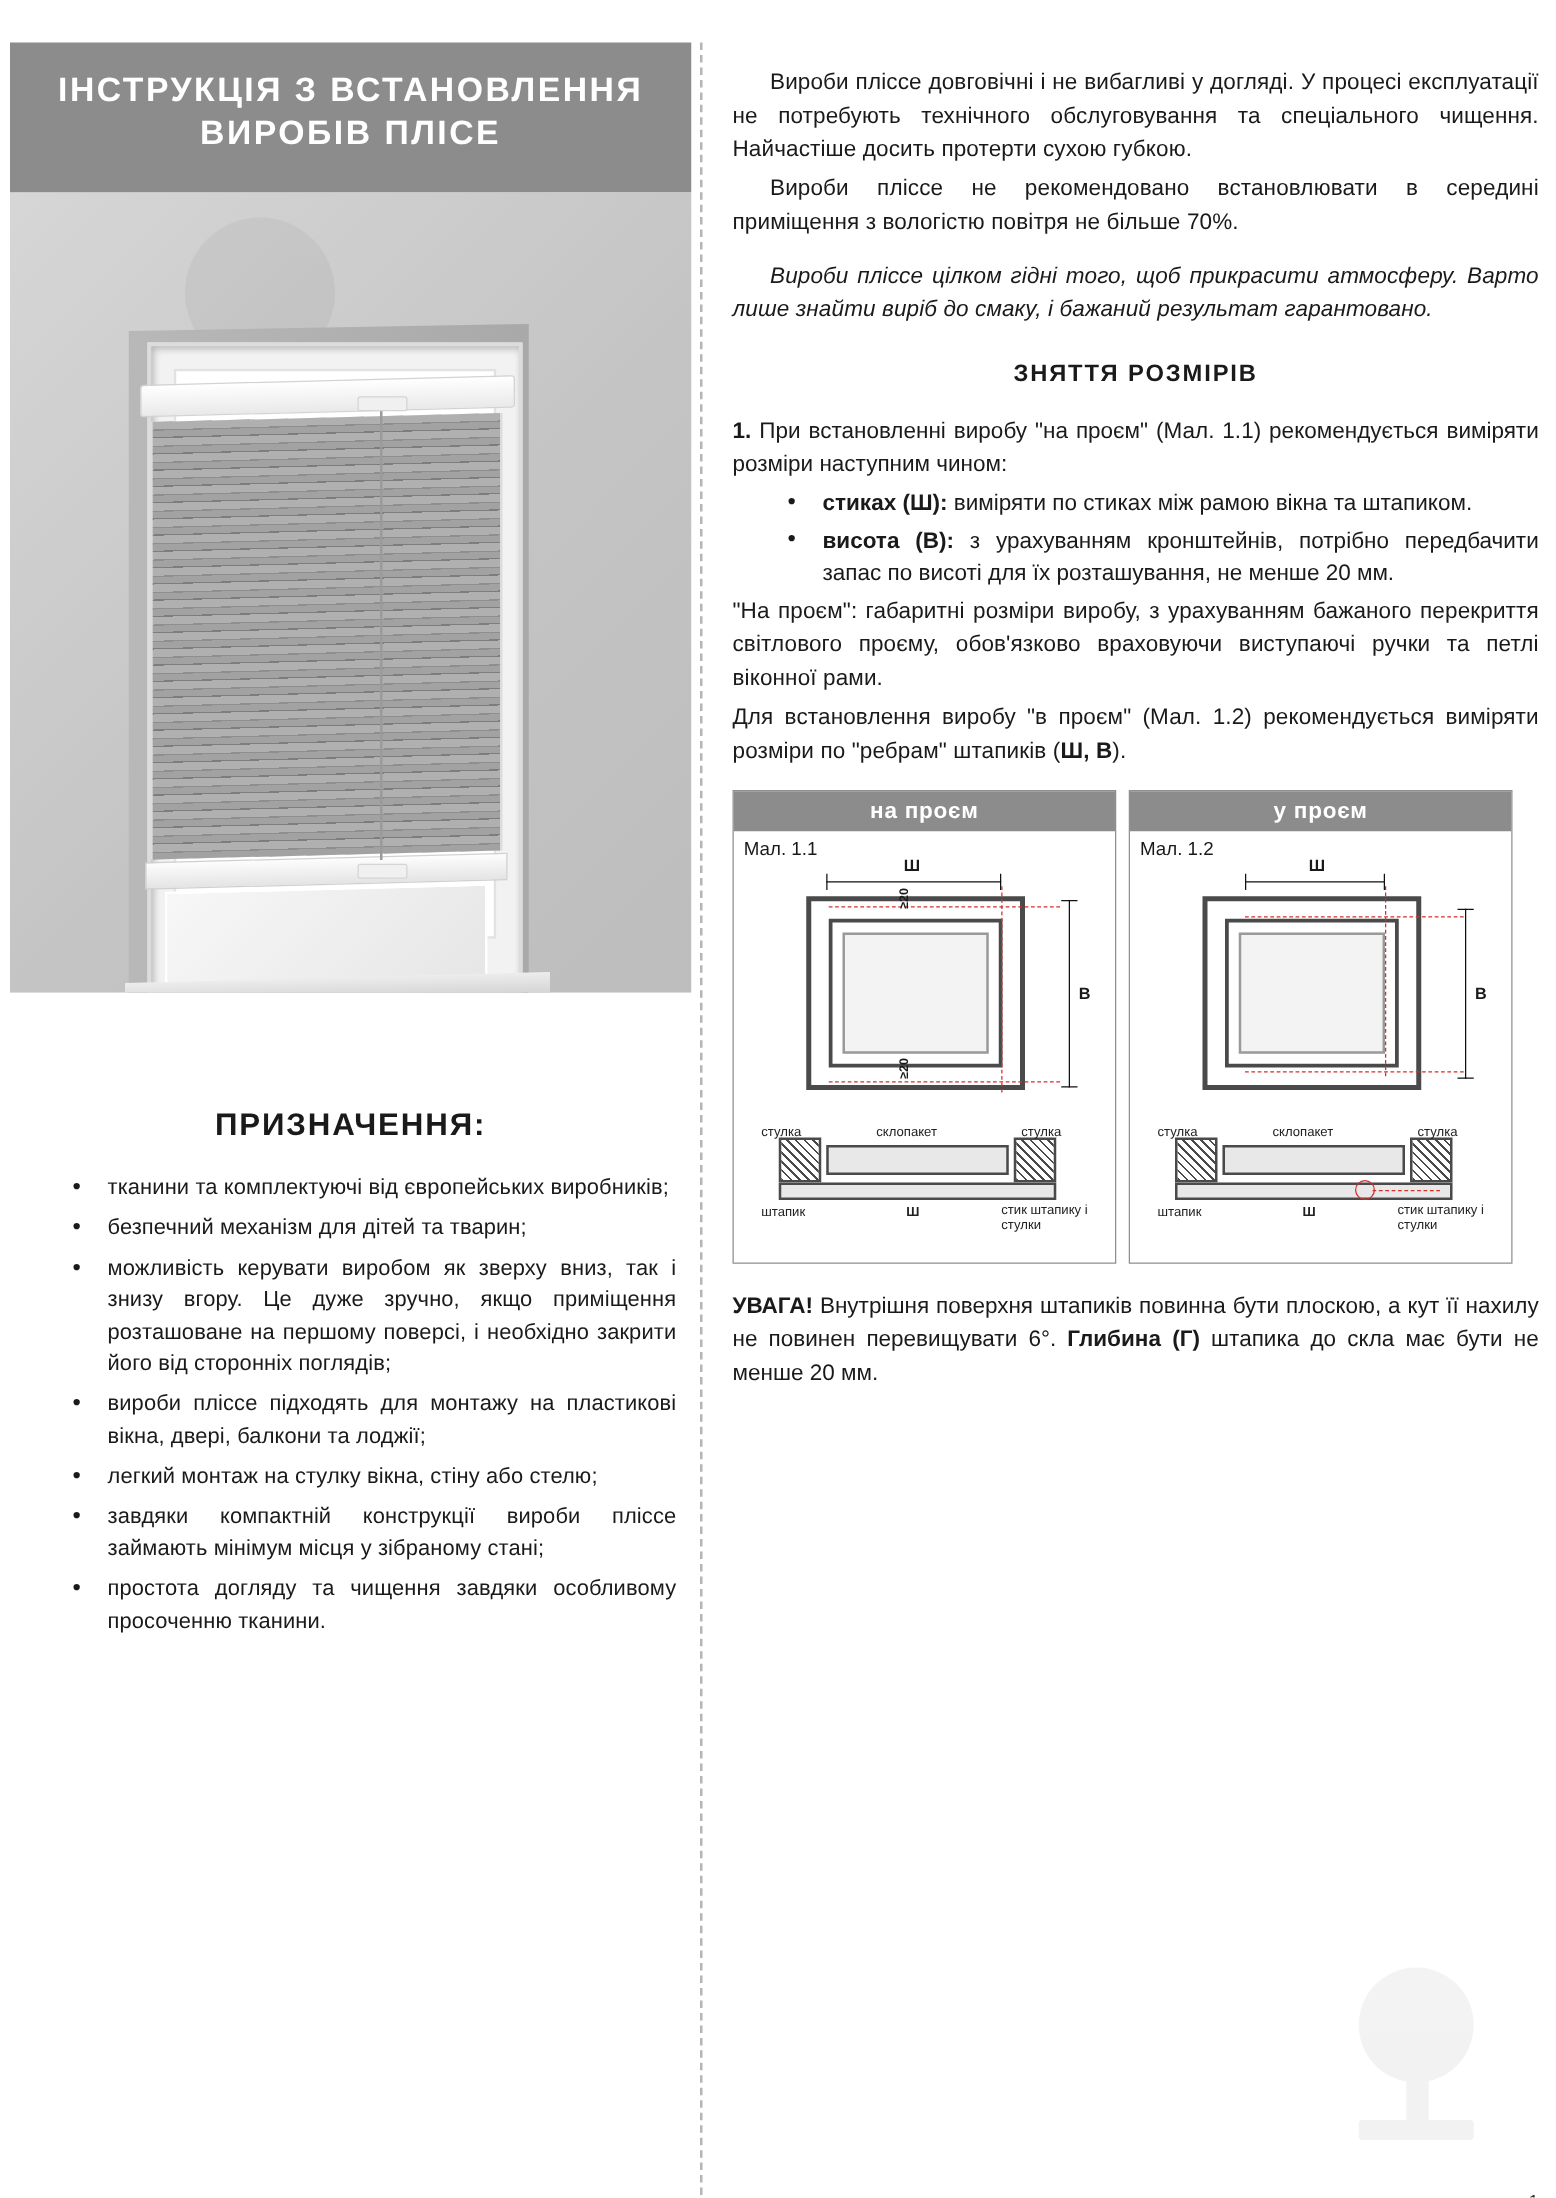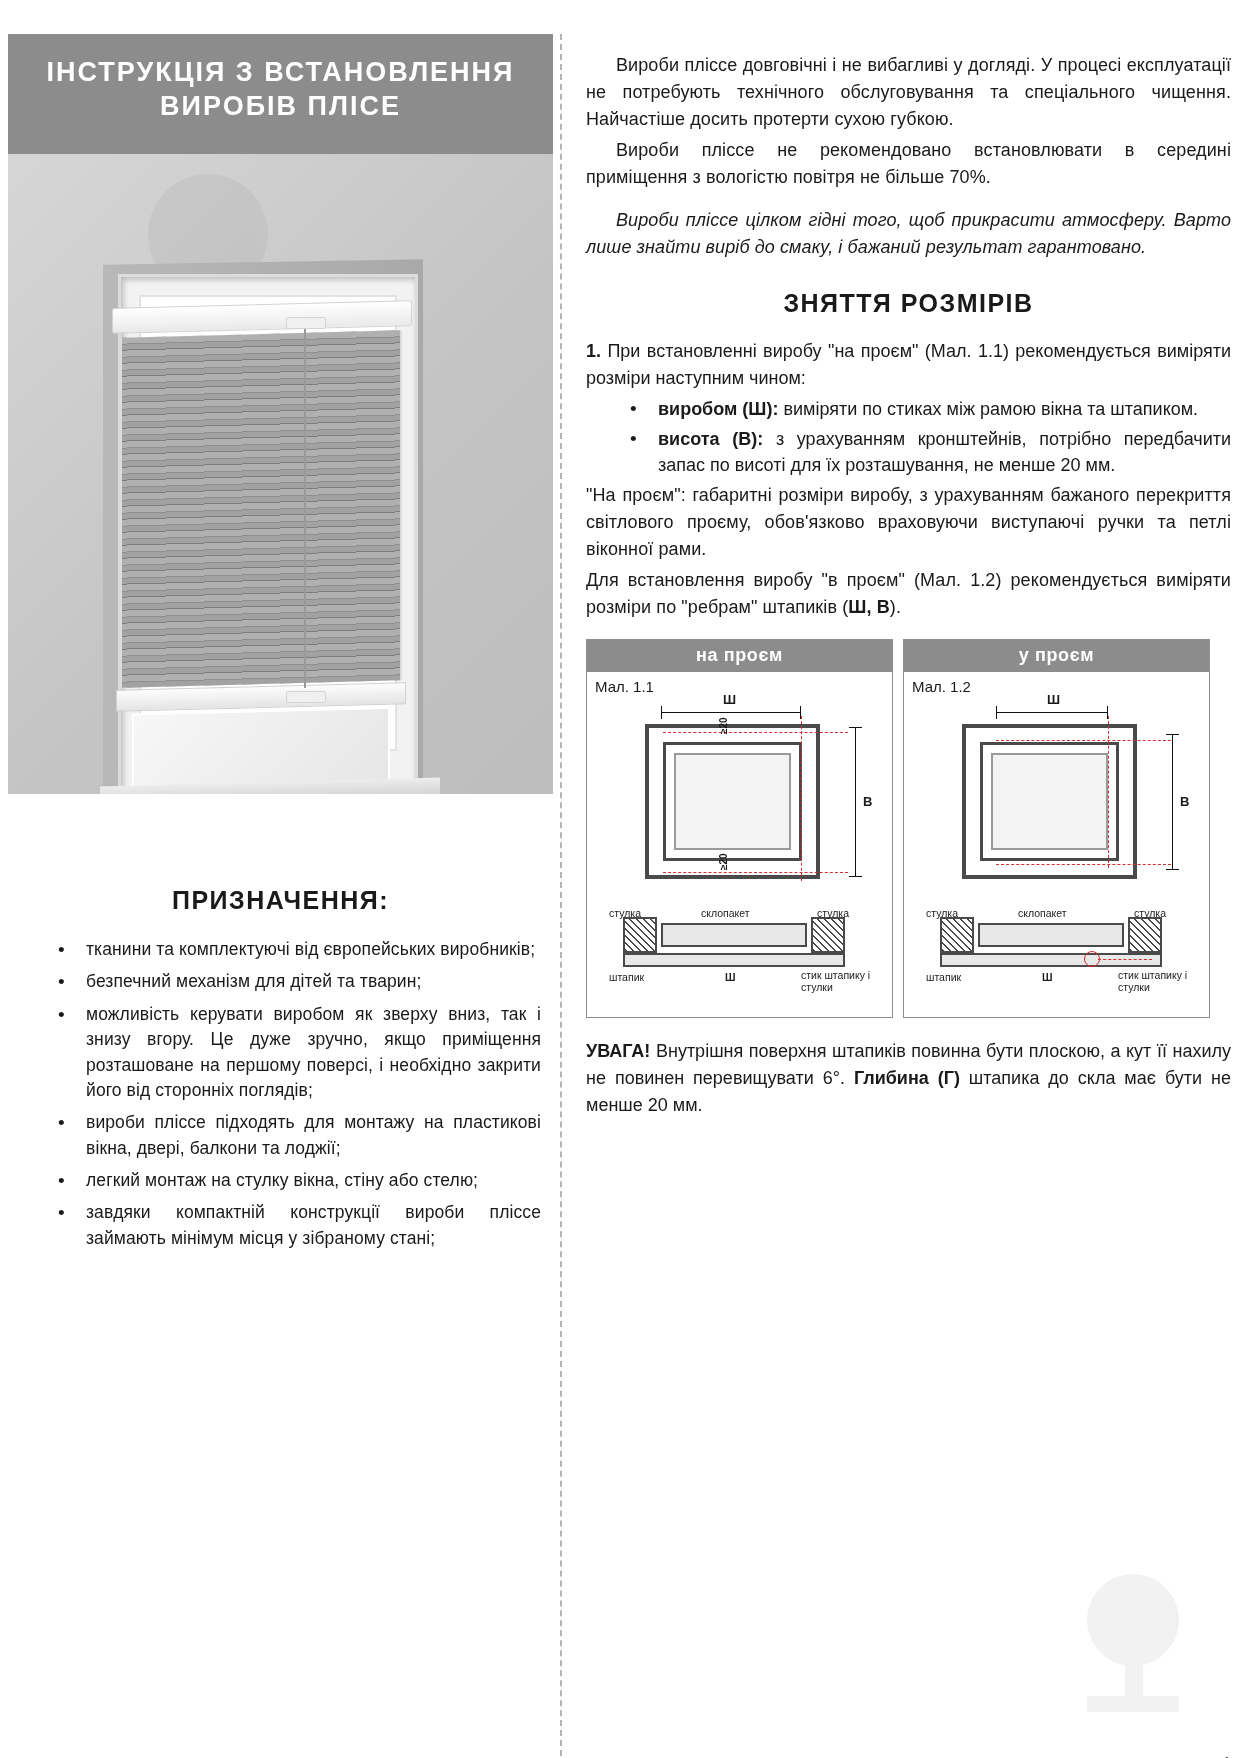--- a/index.html
+++ b/index.html
@@ -208,21 +208,21 @@
     line-height: 1.5;
     text-align: justify;
     text-indent: 30px;
     margin-bottom: 4px;
     letter-spacing: 0.1px;
   }
   .r-para.noind { text-indent: 0; }
   .r-para.italic { font-style: italic; }
   .r-subtitle {
     text-align: center;
-    font-size: 25px;
+    font-size: 19px;
     font-weight: bold;
     letter-spacing: 1.5px;
     margin: 28px 0 20px 0;
   }
   .r-num {
     font-size: 18px; line-height: 1.5; text-align: justify;
   }
   ul.rbul { list-style: none; margin: 4px 0 4px 0; padding: 0; }
   ul.rbul li {
     position: relative; padding-left: 72px;
@@ -361,20 +361,21 @@
 
     <div class="purpose-wrap">
       <div class="purpose-title">ПРИЗНАЧЕННЯ:</div>
       <ul class="bullets">
         <li>тканини та комплектуючі від європейських виробників;</li>
         <li>безпечний механізм для дітей та тварин;</li>
         <li>можливість керувати виробом як зверху вниз, так і знизу вгору. Це дуже зручно, якщо приміщення розташоване на першому поверсі, і необхідно закрити його від сторонніх поглядів;</li>
         <li>вироби пліссе підходять для монтажу на пластикові вікна, двері, балкони та лоджії;</li>
         <li>легкий монтаж на стулку вікна, стіну або стелю;</li>
         <li>завдяки компактній конструкції вироби пліссе займають мінімум місця у зібраному стані;</li>
+        <li>простота догляду та чищення завдяки особливому просоченню тканини.</li>
       </ul>
     </div>
   </div>
 
   <div class="divider"></div>
 
   <div class="right-col">
 
 
     <div class="r-para">Вироби пліссе довговічні і не вибагливі у догляді. У процесі експлуатації не потребують технічного обслуговування та спеціального чищення. Найчастіше досить протерти сухою губкою.</div>
@@ -383,21 +384,21 @@
 
     <div class="r-subtitle">ЗНЯТТЯ РОЗМІРІВ</div>
 
     <div class="r-num">
       <b>1.</b>
       <span>При встановленні виробу "на проєм" (Мал. 1.1) рекомендується виміряти розміри наступним чином:</span>
     </div>
 
     <ul class="rbul">
       <li>
-        <b>виробом (Ш):</b><span> виміряти по стиках між рамою вікна та штапиком.</span>
+        <b>стиках (Ш):</b><span> виміряти по стиках між рамою вікна та штапиком.</span>
       </li>
       <li>
         <b>висота (В):</b><span> з урахуванням кронштейнів, потрібно передбачити запас по висоті для їх розташування, не менше 20 мм.</span>
       </li>
     </ul>
 
     <div class="r-para noind">"На проєм": габаритні розміри виробу, з урахуванням бажаного перекриття світлового проєму, обов'язково враховуючи виступаючі ручки та петлі віконної рами.</div>
     <div class="r-para noind"><span>Для встановлення виробу "в проєм" (Мал. 1.2) рекомендується виміряти розміри по "ребрам" штапиків (</span><b>Ш, В</b><span>).</span></div>
 
     <div class="figs">

